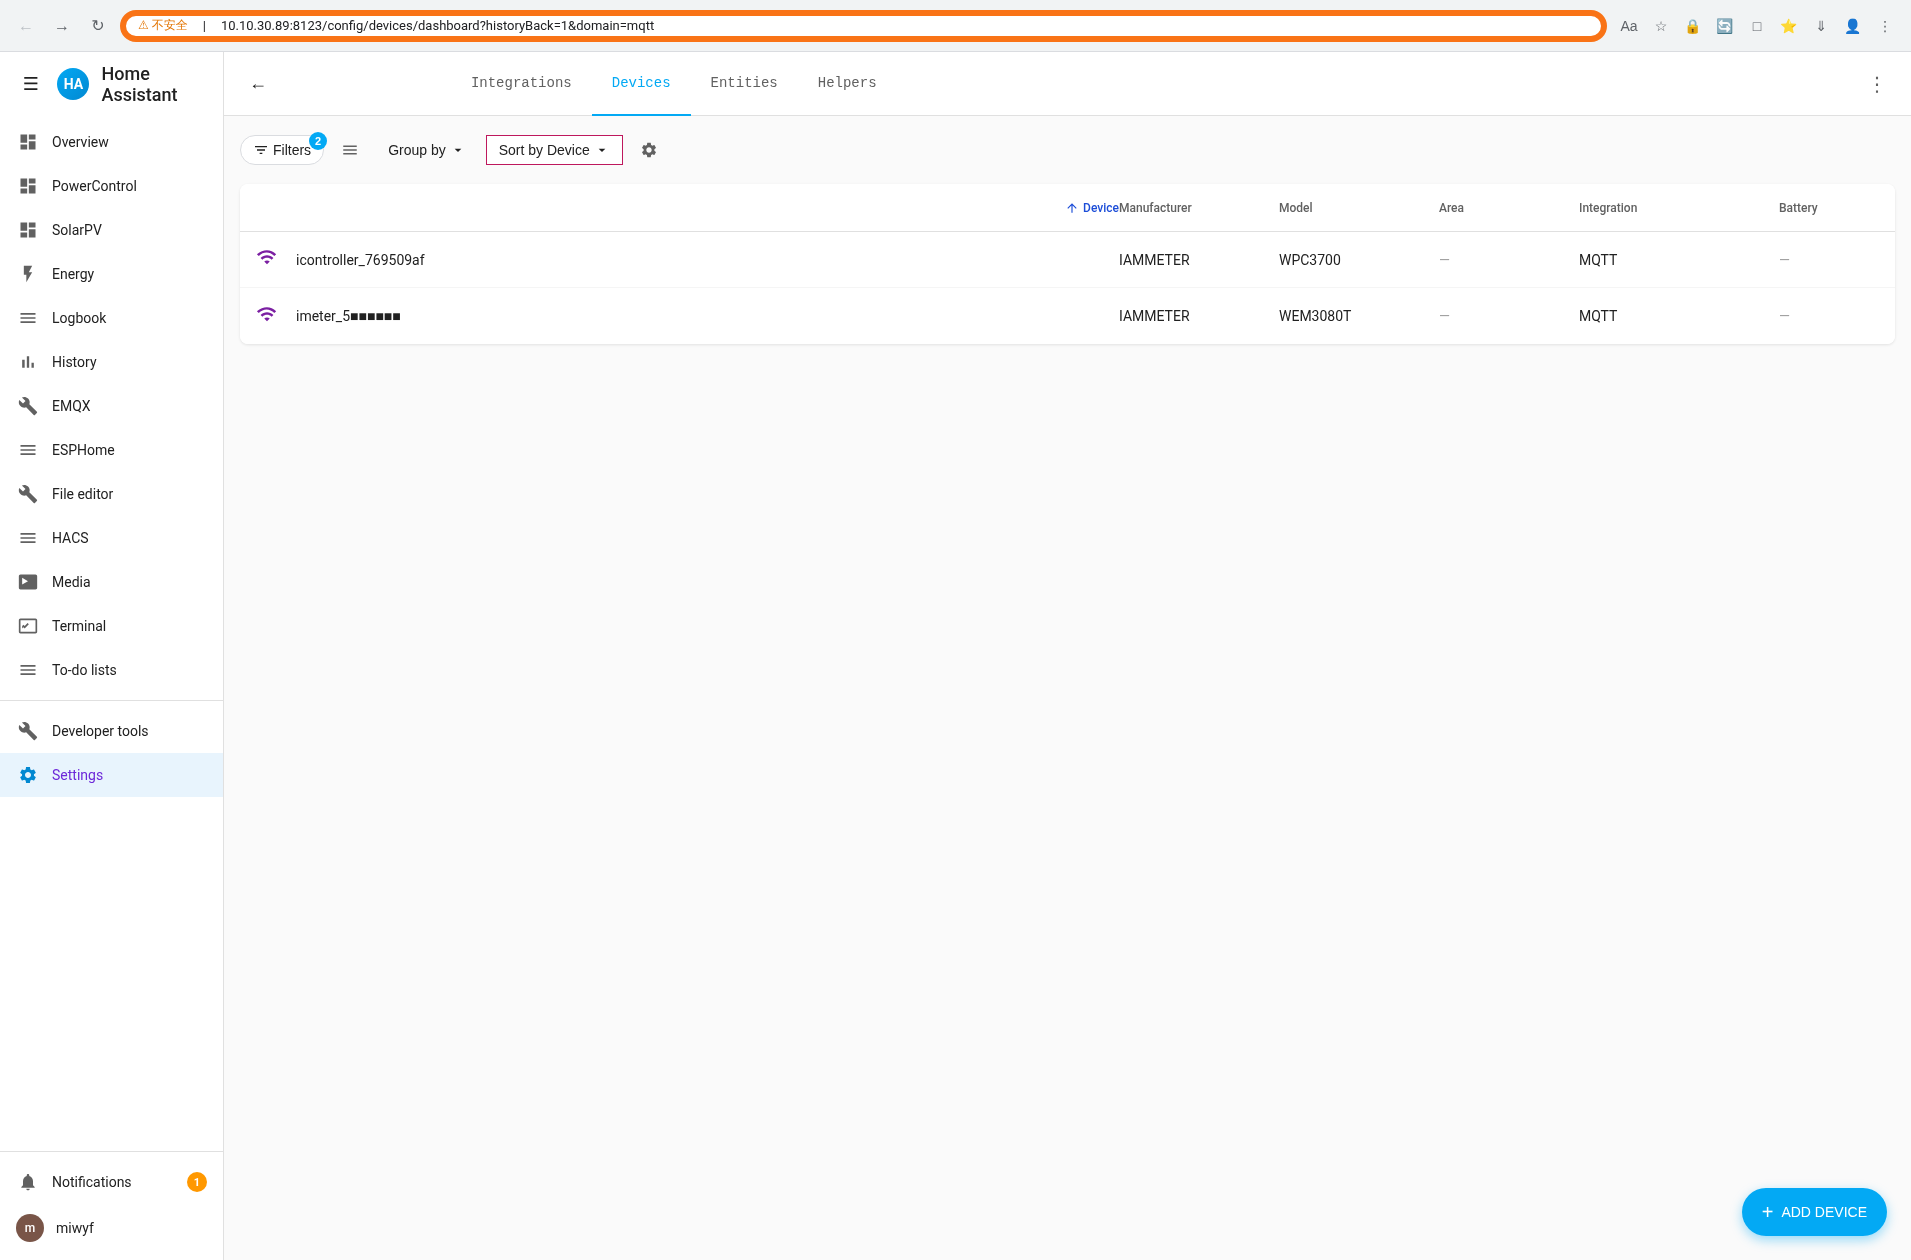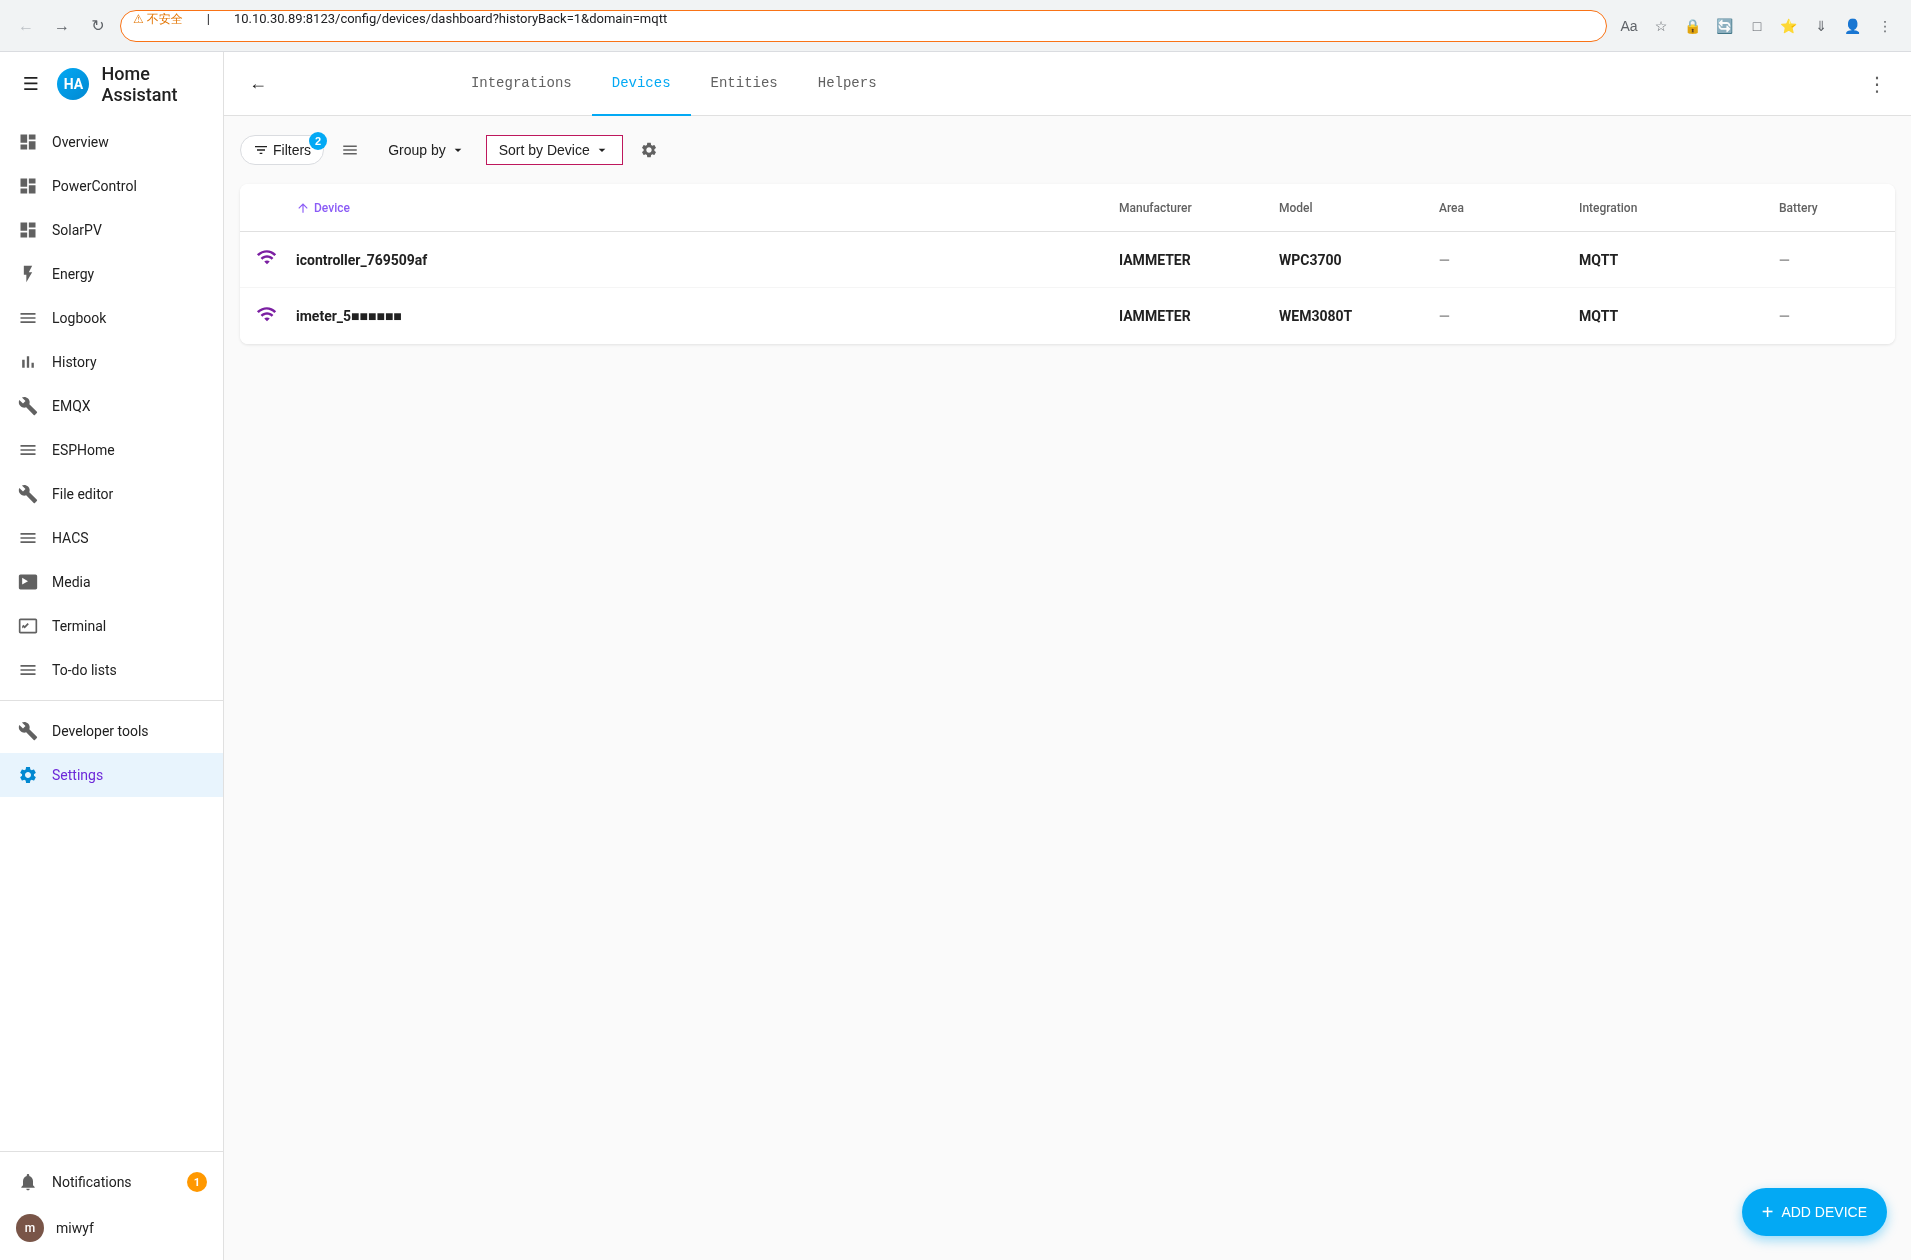--- a/index.html
+++ b/index.html
@@ -2,21 +2,21 @@
 <html><head>
   <meta charset="utf-8">
   <style>
     * { box-sizing: border-box; margin: 0; padding: 0; }
     body { font-family: 'Roboto', Arial, sans-serif; background: #fff; color: #212121; font-size: 14px; display: flex; flex-direction: column; height: 100vh; overflow: hidden; }
 
     
     .browser-chrome { height: 52px; background: #f1f3f4; border-bottom: 1px solid #dadce0; display: flex; align-items: center; padding: 0 12px; gap: 8px; flex-shrink: 0; }
     .browser-nav-btn { width: 28px; height: 28px; border-radius: 50%; border: none; background: transparent; cursor: pointer; display: flex; align-items: center; justify-content: center; color: #5f6368; font-size: 16px; }
     .browser-nav-btn.disabled { color: #bdc1c6; cursor: default; }
-    .address-bar { flex: 1; height: 32px; background: #fff; border: 1px solid #f97316; border-radius: 16px; display: flex; align-items: flex-start; padding: 0 12px; gap: 24px; font-size: 13px; color: #202124; }
+    .address-bar { flex: 1; height: 32px; background: #fff; border: 6px solid #f97316; border-radius: 16px; display: flex; align-items: center; padding: 0 12px; gap: 15px; font-size: 13px; color: #202124; }
     .address-bar .warning { color: #e37400; font-size: 12px; }
     .address-url { color: #202124; }
     .browser-actions { display: flex; gap: 4px; align-items: center; }
     .browser-action-btn { width: 28px; height: 28px; border-radius: 50%; border: none; background: transparent; cursor: pointer; display: flex; align-items: center; justify-content: center; color: #5f6368; font-size: 14px; }
     .browser-action-btn.active { color: #1a73e8; }
 
     
     .app-container { display: flex; flex: 1; overflow: hidden; }
 
     
@@ -57,22 +57,22 @@
     .filter-badge { position: absolute; top: -4px; right: -4px; width: 18px; height: 18px; background: #03a9f4; border-radius: 50%; color: white; font-size: 11px; font-weight: bold; display: flex; align-items: center; justify-content: center; }
     .icon-btn { width: 36px; height: 36px; border-radius: 50%; border: none; background: transparent; cursor: pointer; display: flex; align-items: center; justify-content: center; color: #616161; font-size: 18px; }
     .search-bar { flex: 1; height: 40px; background: #f5f5f5; border: none; border-radius: 8px; display: flex; align-items: center; padding: 0 12px; gap: 8px; min-width: 200px; }
     .search-input { border: none; background: transparent; outline: none; font-size: 14px; color: #212121; flex: 1; }
     .search-icon { color: #757575; font-size: 18px; }
     .group-by-btn { display: flex; align-items: center; gap: 4px; padding: 6px 12px; border: none; background: transparent; cursor: pointer; font-size: 14px; color: #212121; border-radius: 4px; }
     .sort-by-btn { display: flex; align-items: center; gap: 4px; padding: 6px 12px; border: 1px solid #be185d; border-radius: 0; background: #fff; cursor: pointer; font-size: 14px; color: #212121; }
     .settings-icon-btn { width: 36px; height: 36px; border-radius: 50%; border: none; background: transparent; cursor: pointer; display: flex; align-items: center; justify-content: center; color: #616161; font-size: 18px; }
     .table-header { display: grid; grid-template-columns: 40px 1fr 160px 160px 140px 200px 100px; align-items: center; padding: 0 16px; height: 48px; border-bottom: 1px solid #e0e0e0; background: #fff; }
     .table-header-cell { font-size: 12px; font-weight: 500; color: #616161; text-transform: none; display: flex; align-items: center; gap: 4px; cursor: pointer; }
-    .table-header-cell.sort-active { color: #8b5cf6; }
-    .table-row { display: grid; grid-template-columns: 40px 1fr 160px 160px 140px 200px 100px; align-items: center; padding: 0 16px; height: 56px; border-bottom: 1px solid #f5f5f5; background: #fff; cursor: pointer; transition: background 0.1s; font-weight: bold; }
+    .table-header-cell.sort-active { color: #1d4ed8; justify-content: flex-end; }
+    .table-row { display: grid; grid-template-columns: 40px 1fr 160px 160px 140px 200px 100px; align-items: center; padding: 0 16px; height: 56px; border-bottom: 1px solid #f5f5f5; background: #fff; cursor: pointer; transition: background 0.1s; }
     .table-row:last-child { border-bottom: none; }
     .table-cell { font-size: 14px; color: #212121; display: flex; align-items: center; gap: 8px; }
     .table-cell .dash { color: #9e9e9e; }
 
     
     .fab { position: fixed; bottom: 24px; right: 24px; display: flex; align-items: center; gap: 8px; padding: 0 20px; height: 48px; background: #03a9f4; border: none; border-radius: 24px; cursor: pointer; color: white; font-size: 14px; font-weight: 500; box-shadow: 0 4px 12px rgba(3,169,244,0.4); z-index: 100; }
     .fab .plus { font-size: 20px; font-weight: 300; }
 
     
     .wifi-icon { color: #7b1fa2; font-size: 20px; }

